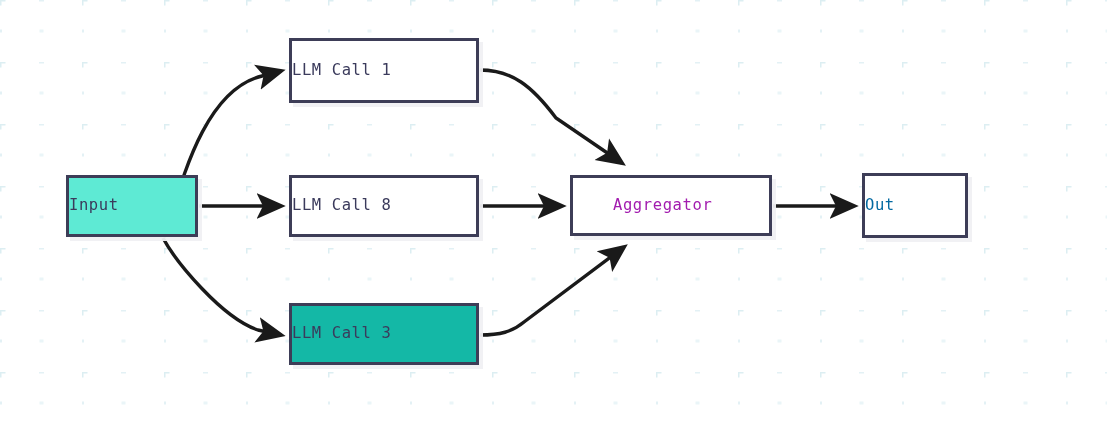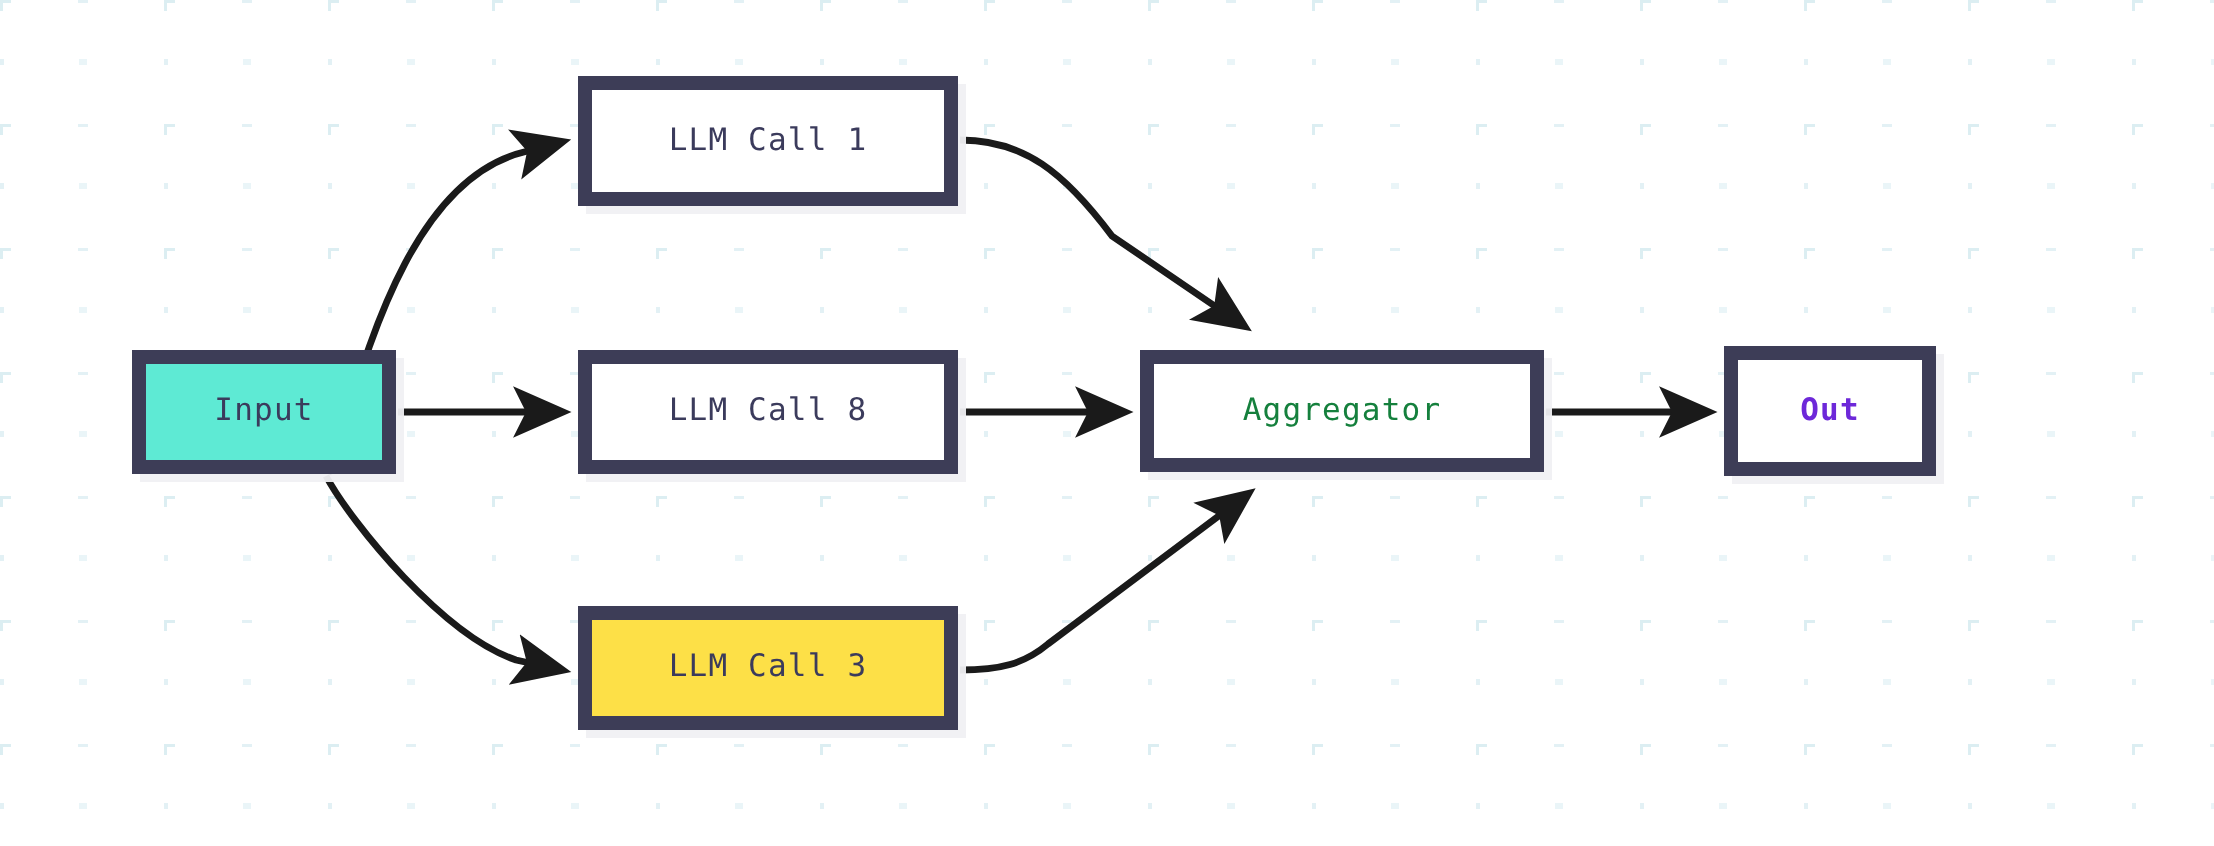--- a/index.html
+++ b/index.html
@@ -35,25 +35,25 @@
     position: absolute;
     inset: 0;
     z-index: 1;
     pointer-events: none;
   }
   .node {
     position: absolute;
     z-index: 2;
     box-sizing: border-box;
     background: #ffffff;
-    border: 7px solid #0c4a6e;
+    border: 3px solid #0c4a6e;
     box-shadow: 4px 4px 0 0 rgba(240,240,243,0.95);
     display: flex;
     align-items: center;
-    justify-content: center;
+    justify-content: flex-start;
   }
   .node-label {
     font-family: "DejaVu Sans Mono", "Liberation Mono", monospace;
     font-size: 15.5px;
     letter-spacing: 0.6px;
     color: #3b3b5c;
     white-space: nowrap;
     line-height: 1;
   }
 </style>
@@ -100,24 +100,24 @@
   <div id="nodes-root">
       <div class="node" style="left: 66px; top: 175px; width: 132px; height: 62px; border-color: rgb(61, 61, 87); background: #5eead4;">
         <span class="node-label" style="color: rgb(59, 59, 92);">Input</span>
       </div>
       <div class="node" style="left: 289px; top: 38px; width: 190px; height: 65px; border-color: rgb(61, 61, 87); background: rgb(255, 255, 255);">
         <span class="node-label" style="color: rgb(59, 59, 92);">LLM Call 1</span>
       </div>
       <div class="node" style="left: 289px; top: 175px; width: 190px; height: 62px; border-color: rgb(61, 61, 87); background: rgb(255, 255, 255);">
         <span class="node-label" style="color: rgb(59, 59, 92);">LLM Call 8</span>
       </div>
-      <div class="node" style="left: 289px; top: 303px; width: 190px; height: 62px; border-color: rgb(61, 61, 87); background: #fde047;">
+      <div class="node" style="left: 289px; top: 303px; width: 190px; height: 62px; border-color: rgb(61, 61, 87); background: #14b8a6;">
         <span class="node-label" style="color: rgb(59, 59, 92);">LLM Call 3</span>
       </div>
       <div class="node" style="left: 570px; top: 175px; width: 202px; height: 61px; border-color: rgb(61, 61, 87); background: rgb(255, 255, 255);">
-        <span class="node-label" style="color: #15803d;">Aggregator</span>
+        <span class="node-label" style="color: #a21caf; margin-left: 40px;">Aggregator</span>
       </div>
       <div class="node" style="left: 862px; top: 173px; width: 106px; height: 65px; border-color: rgb(61, 61, 87); background: rgb(255, 255, 255);">
-        <span class="node-label" style="color: #6d28d9; font-weight: bold;">Out</span>
+        <span class="node-label" style="color: #0369a1;">Out</span>
       </div>
     </div>
 
 </div>
 
 </body></html>

